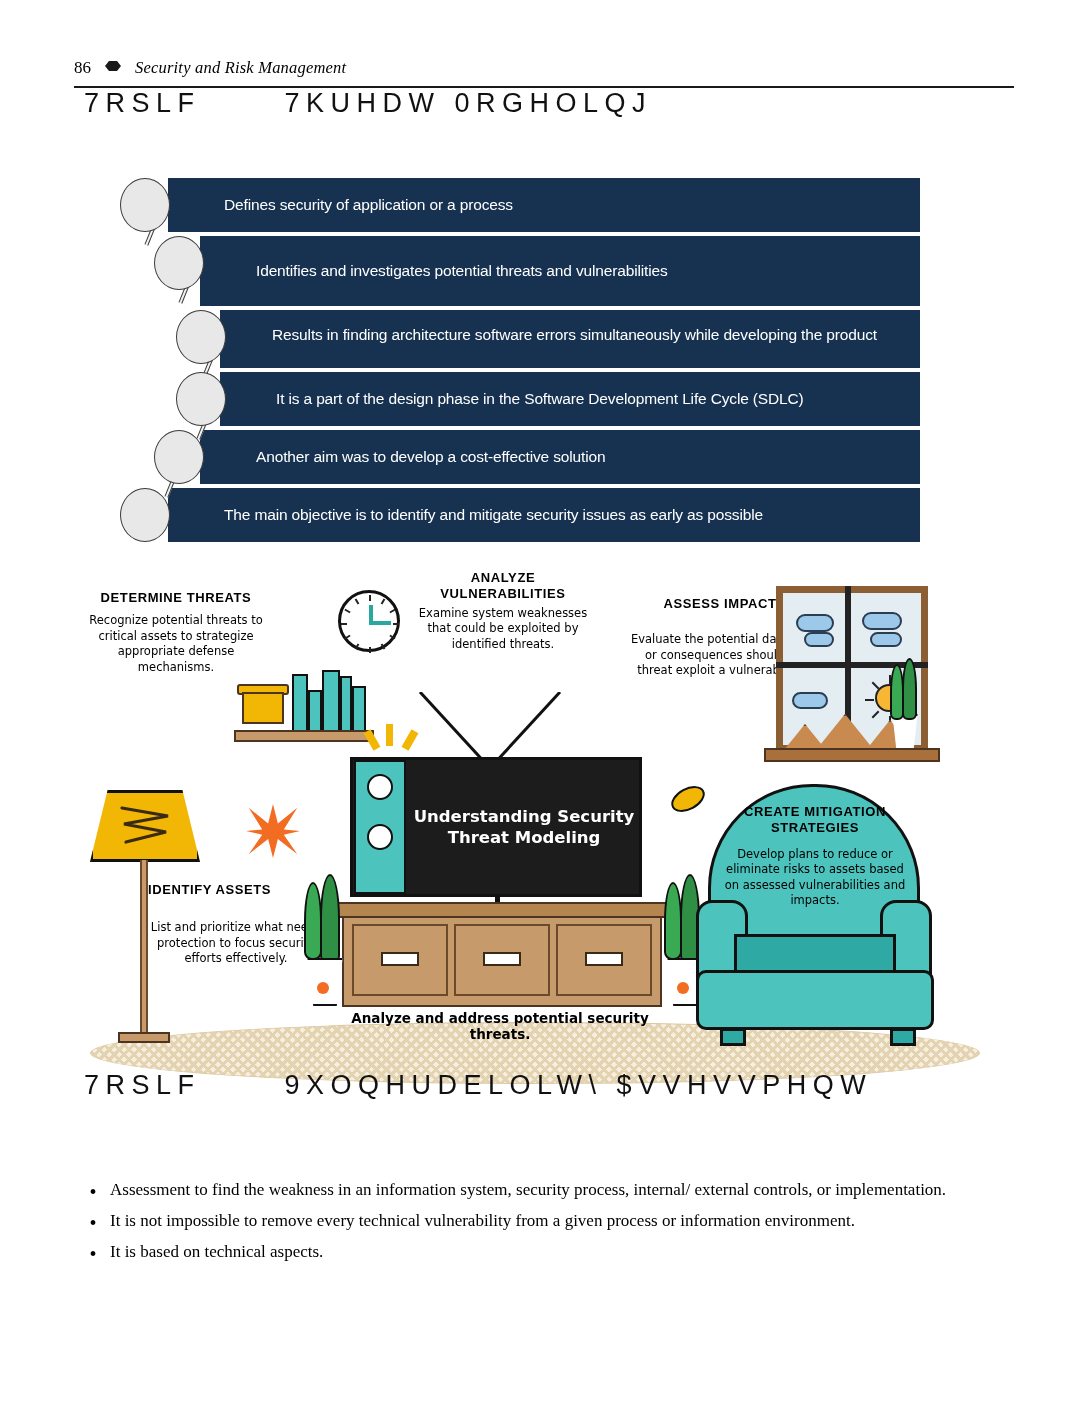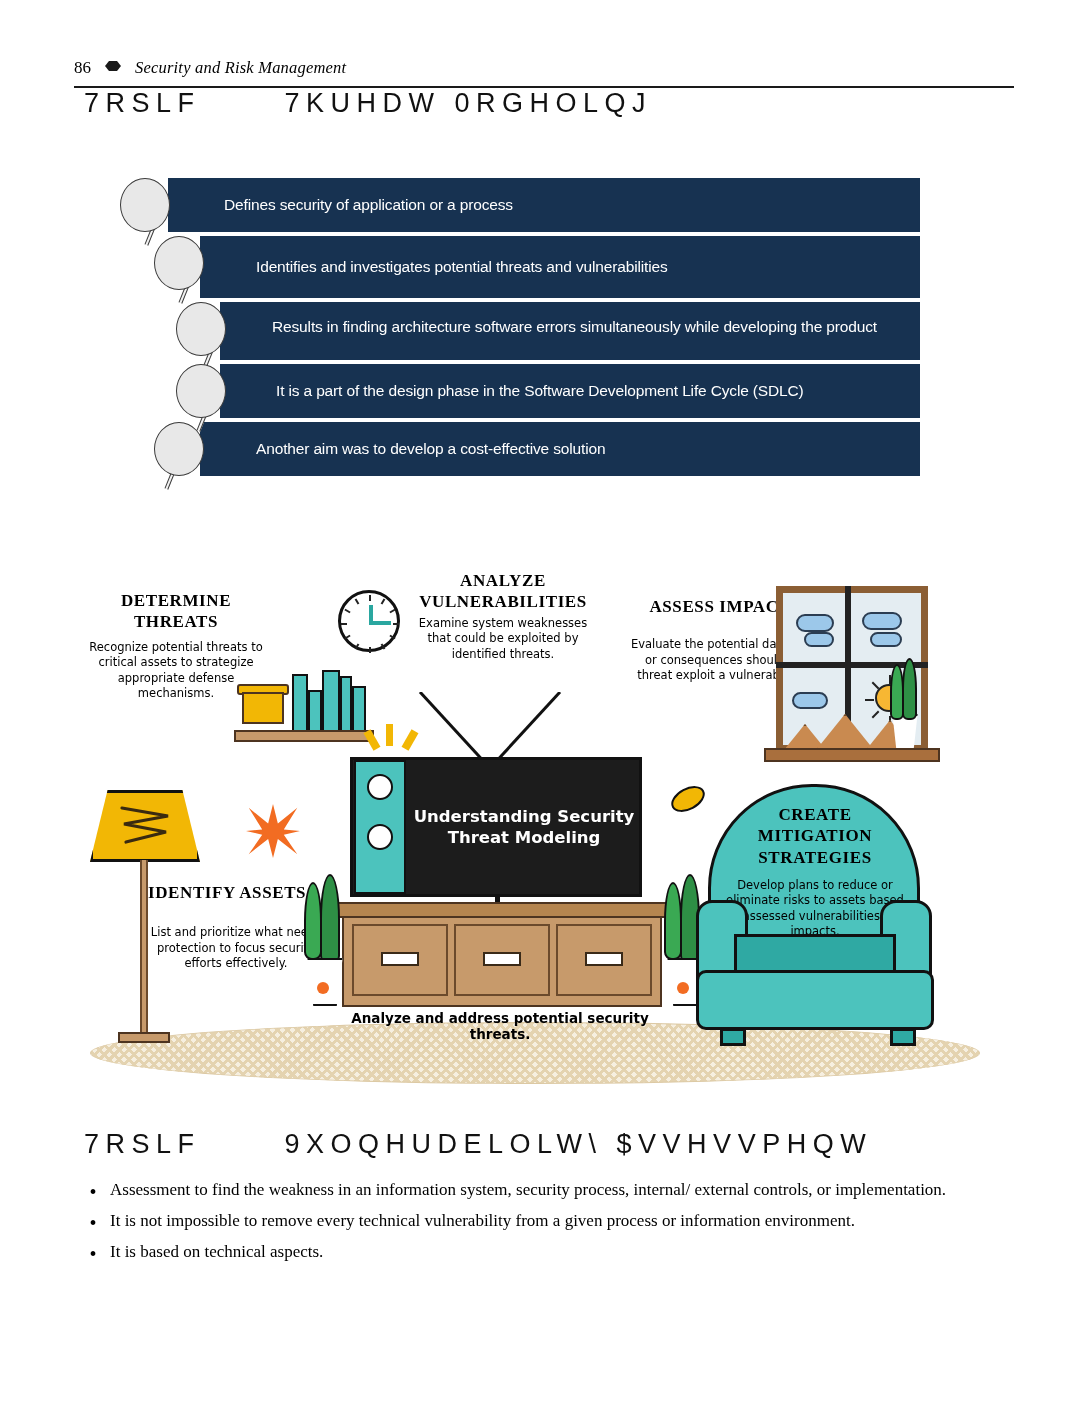--- a/index.html
+++ b/index.html
@@ -25,21 +25,21 @@
   .header-title{ font-style:italic; font-size:16.5px; letter-spacing:.2px; }
   .header-rule{ position:absolute; left:74px; top:86px; width:940px; height:2px; background:#1a1a1a; }
 
   
   .topic-heading{
     position:absolute;
     font-family:"Liberation Sans", sans-serif;
     font-size:27px; letter-spacing:6.5px; color:#111; white-space:pre;
   }
   #topic1{ left:84px; top:88px; }
-  #topic2{ left:84px; top:1129px;text-align:center; }
+  #topic2{ left:84px; top:1070px;text-align:center; }
 
   
   .chain{ position:absolute; left:120px; top:178px; width:800px; height:350px; }
   .chain-row{ position:relative; height:55px; margin-bottom:0; }
   .chain-bar{
     position:absolute; left:48px; top:0;
     background:#173251; color:#fff;
     height:100%; display:flex; align-items:center;
     padding-left:56px; padding-right:14px;
     font-family:"Liberation Sans", sans-serif;
@@ -51,22 +51,22 @@
   }
   .chain-connector{
     position:absolute; width:4px; height:30px; background:#f2f2f2;
     border-left:1.5px solid #3a3a3a; border-right:1.5px solid #3a3a3a;
     transform:rotate(22deg); z-index:2;
   }
 
   
   .illus{ position:absolute; left:70px; top:552px; width:950px; height:540px; }
   .cap-title{
-    font-family:Liberation Serif, serif; font-weight:bold;
-    font-size:17px; letter-spacing:.6px; text-align:center; line-height:1.25;
+    font-family:Liberation Sans, sans-serif; font-weight:bold;
+    font-size:13px; letter-spacing:.6px; text-align:center; line-height:1.25;
   }
   .cap-body{
     font-family:"DejaVu Sans", sans-serif; font-size:11.5px;
     text-align:center; line-height:1.35;
   }
   .abs{ position:absolute; }
 
   
   .rug{
     position:absolute; left:20px; top:470px; width:890px; height:62px;
@@ -247,21 +247,21 @@
 <div class="chain">
 
   <div class="chain-row" style="height:54px;">
     <div class="chain-bar" style="left:48px; width:752px;">
       <span>Defines security of application or a process</span>
     </div>
     <div class="chain-link" style="left:0px; top:0px;"></div>
     <div class="chain-connector" style="left:30px; top:38px;"></div>
   </div>
 
-  <div class="chain-row" style="height:62px; margin-top:4px;">
+  <div class="chain-row" style="height:70px; margin-top:4px;">
     <div class="chain-bar" style="left:80px; width:720px;">
       <span>Identifies and investigates  potential threats and vulnerabilities</span>
     </div>
     <div class="chain-link" style="left:34px; top:0px;"></div>
     <div class="chain-connector" style="left:64px; top:38px;"></div>
   </div>
 
   <div class="chain-row" style="height:58px; margin-top:4px;">
     <div class="chain-bar" style="left:100px; width:700px; padding-left:52px; align-items:flex-start; padding-top:16px;">
       <span>Results in finding architecture software errors simultaneously while developing the product</span>
@@ -279,20 +279,26 @@
   </div>
 
   <div class="chain-row" style="height:54px; margin-top:4px;">
     <div class="chain-bar" style="left:80px; width:720px;">
       <span>Another aim was to develop a cost-effective solution</span>
     </div>
     <div class="chain-link" style="left:34px; top:0px;"></div>
     <div class="chain-connector" style="left:50px; top:38px;"></div>
   </div>
 
+  <div class="chain-row" style="height:54px; margin-top:4px;">
+    <div class="chain-bar" style="left:48px; width:752px;">
+      <span>The main objective is to identify and mitigate security issues as early as possible</span>
+    </div>
+    <div class="chain-link" style="left:0px; top:0px;"></div>
+  </div>
 
 </div>
 
 <div class="illus">
 
   <div class="rug"></div>
 
   <div class="abs" style="left:16px; top:38px; width:180px;">
     <div class="cap-title">DETERMINE THREATS</div>
     <div class="cap-body" style="margin-top:7px;">Recognize potential threats to critical assets to strategize appropriate defense mechanisms.</div>

